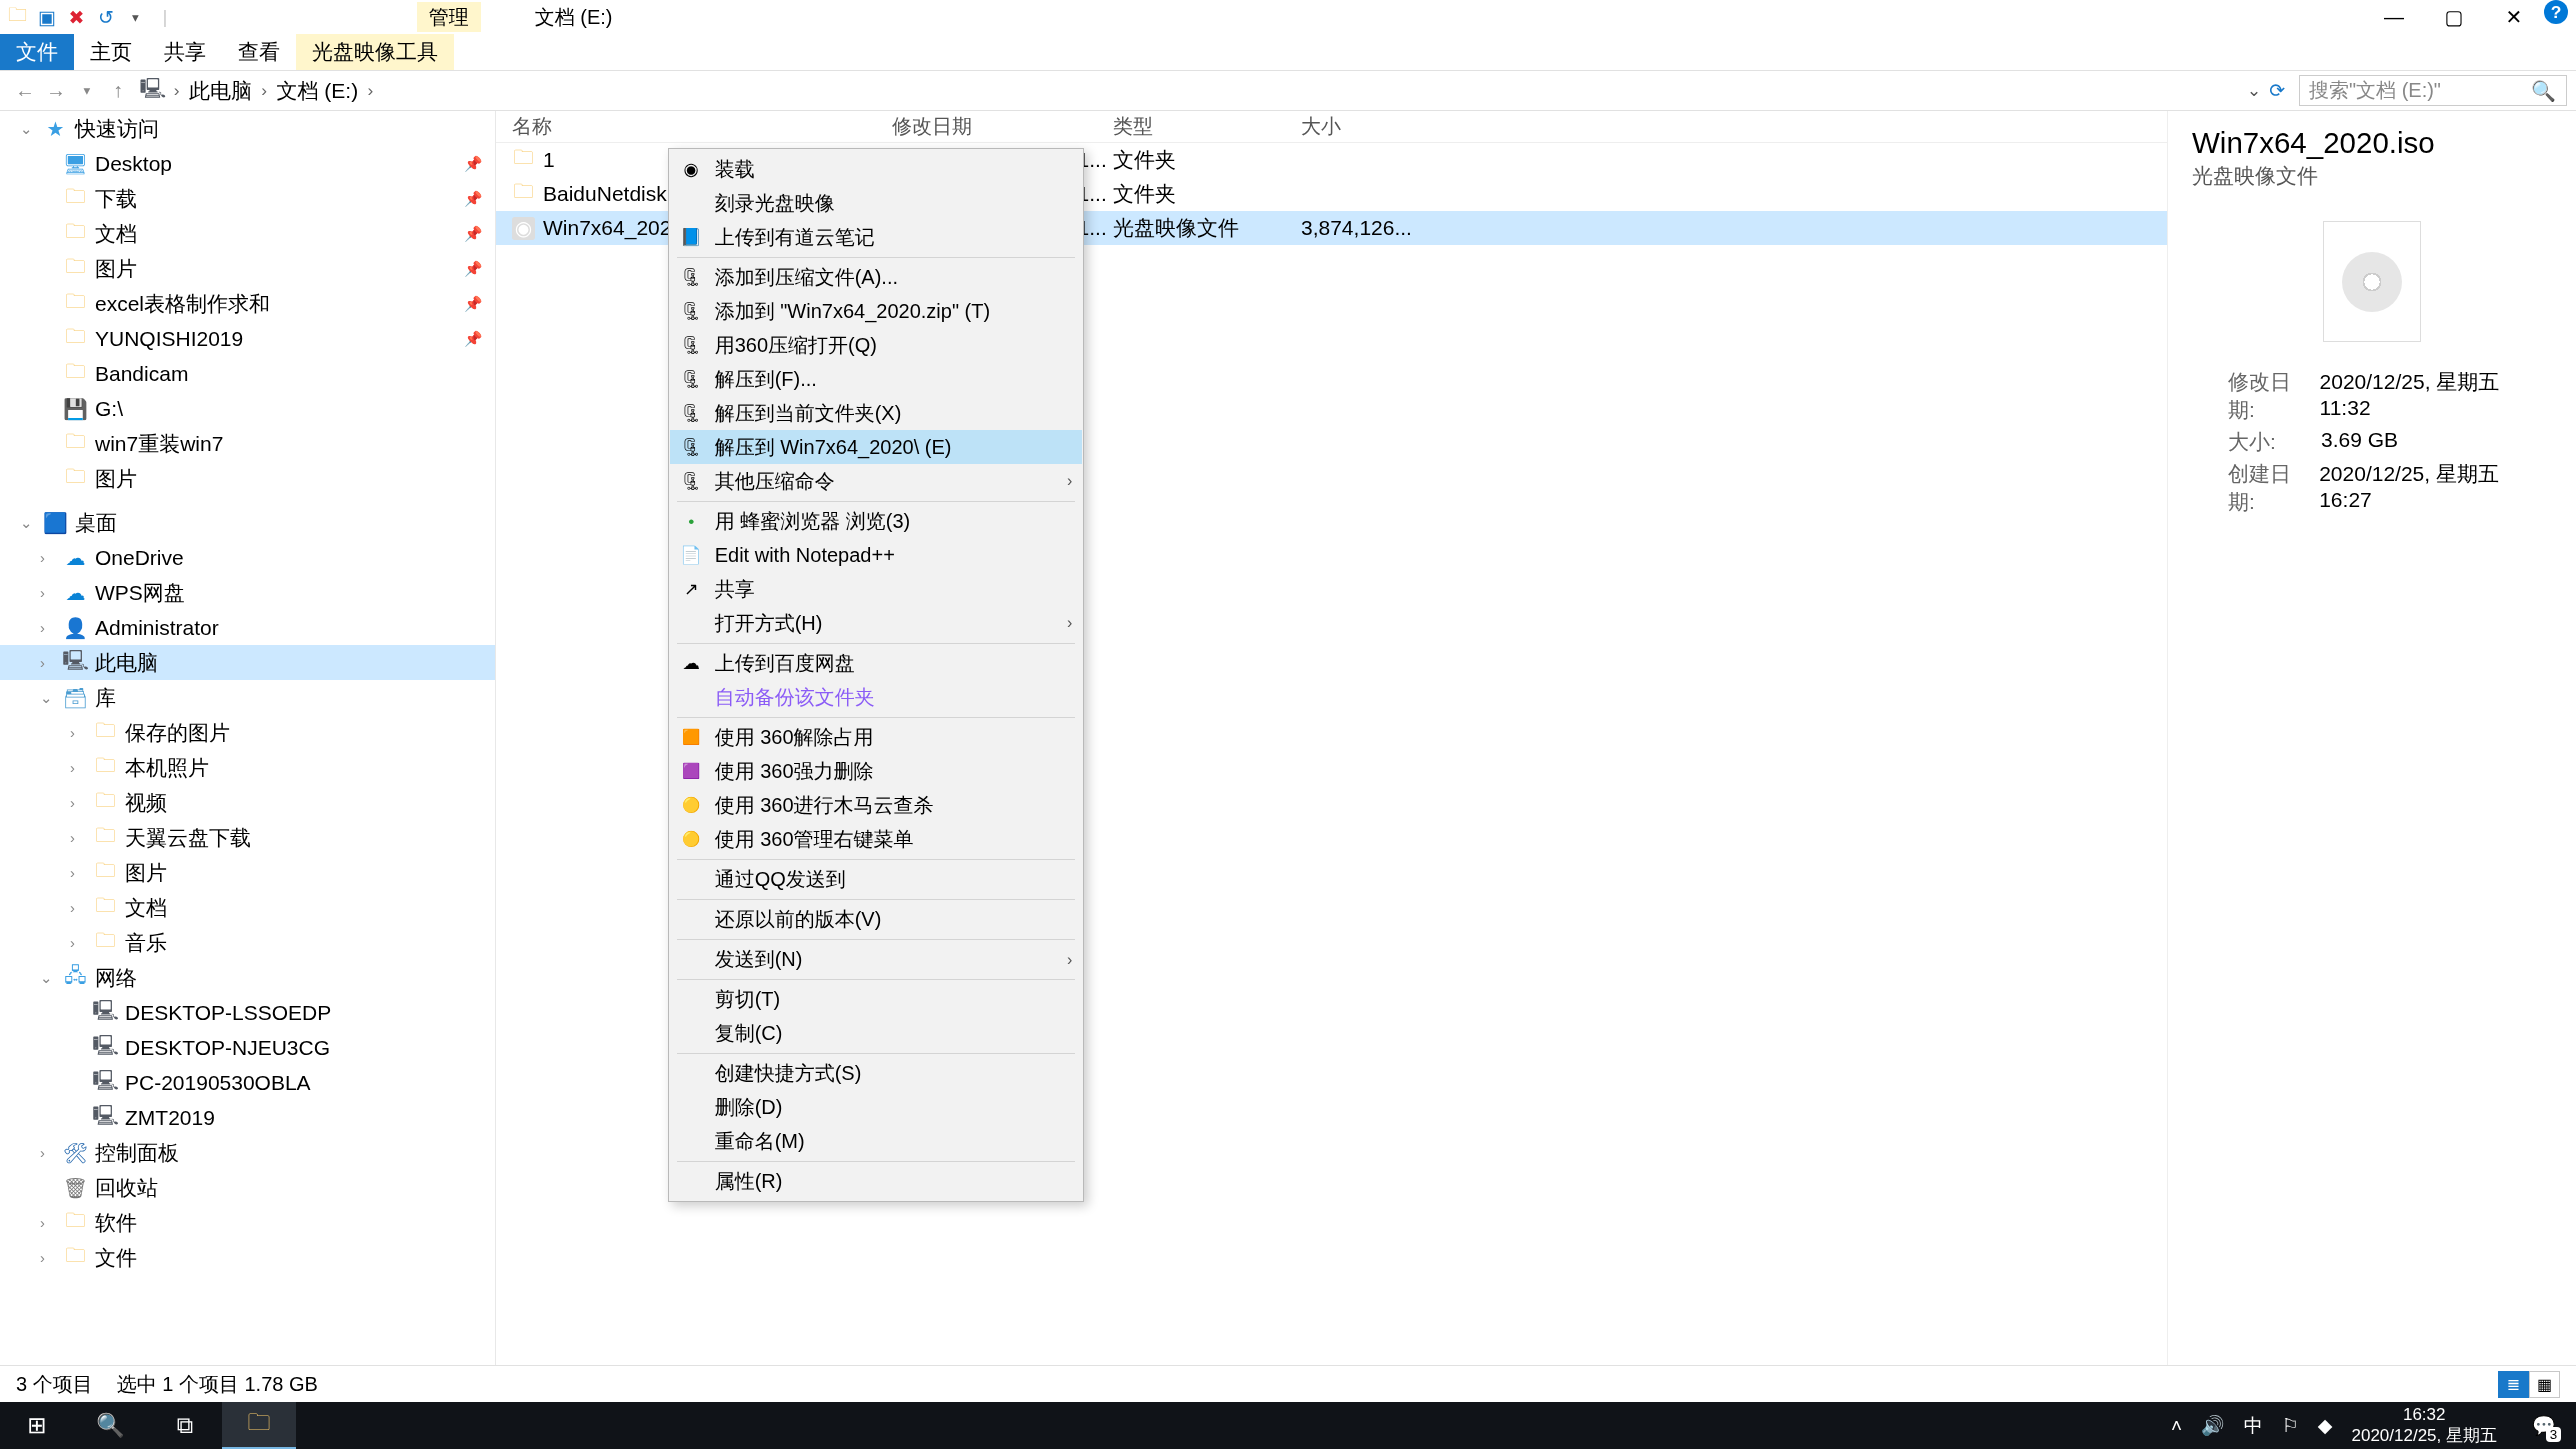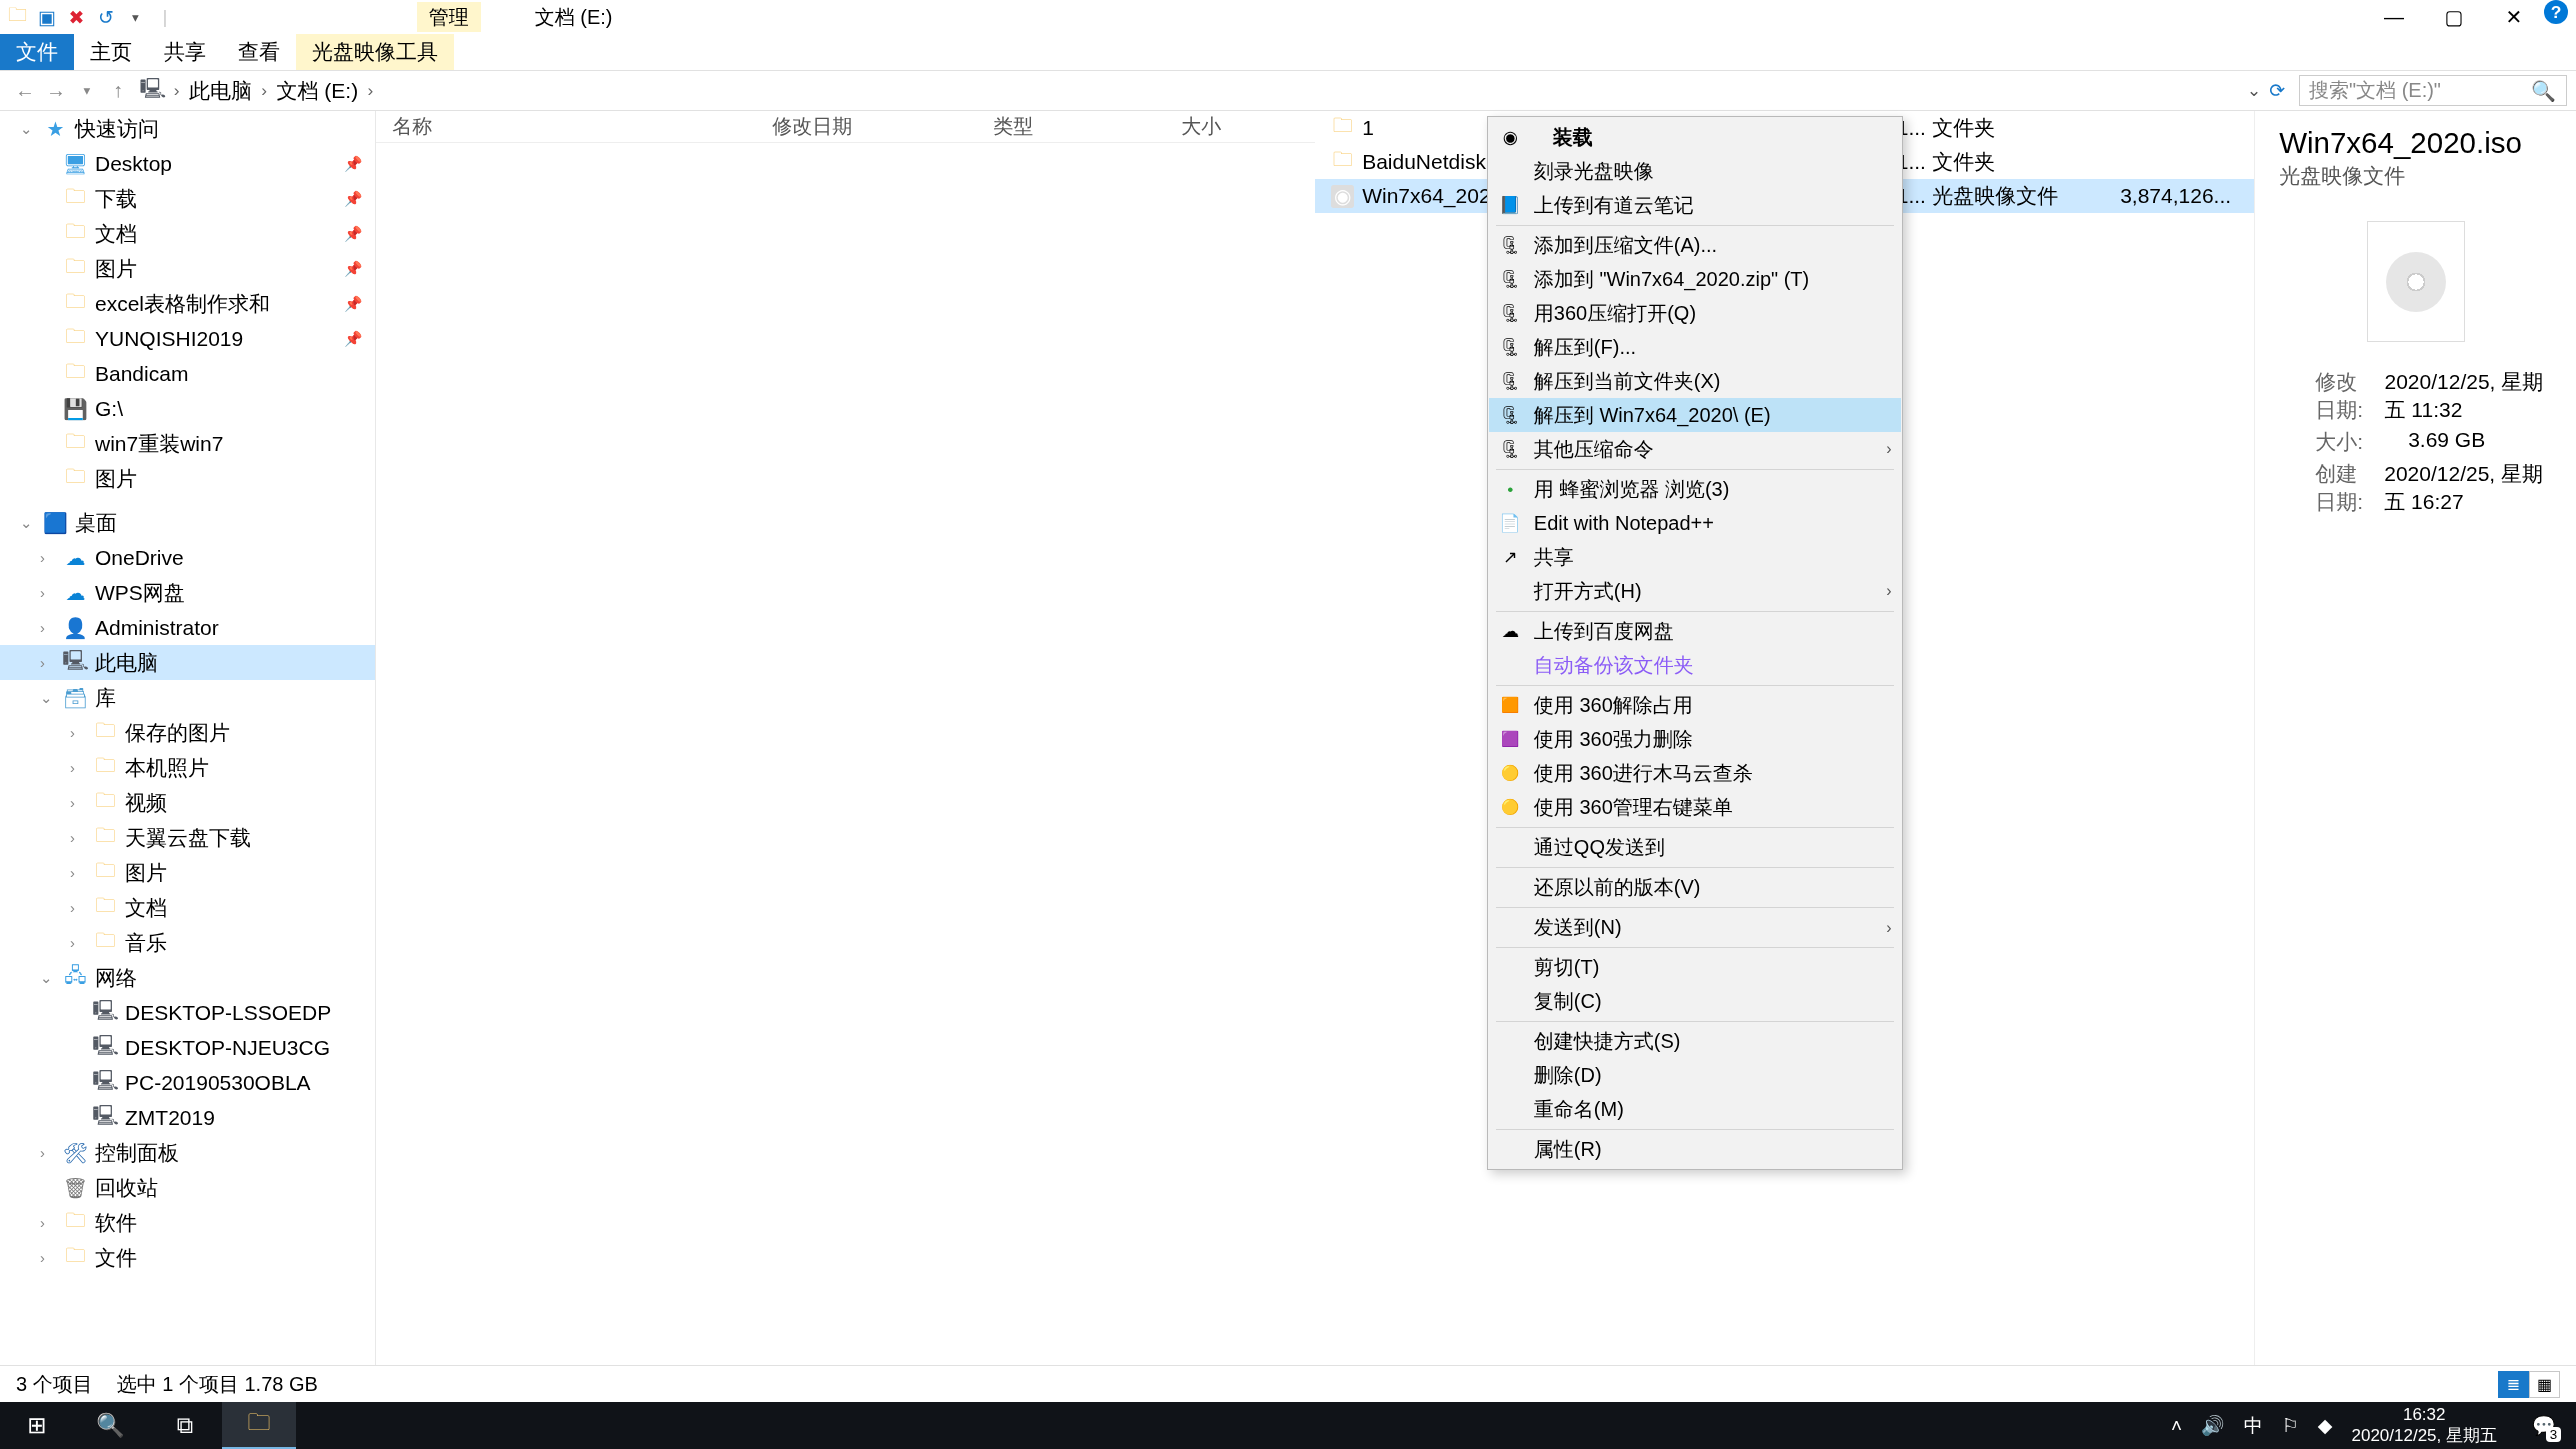--- a/index.html
+++ b/index.html
@@ -47,21 +47,21 @@
   .ic.disk{color:#9aa2ad;}
   .ic.pc{color:#545a64;}
   .ic.cloud{color:#0a83d6;}
   .ic.user{color:#6f93b7;}
   .ic.lib{color:#4b9dd1;}
   .ic.net{color:#3a9fe3;}
   .ic.ctrl{color:#2b6cb0;}
   .ic.trash{color:#757575;}
 
   
-  .filearea { flex:1; display:flex; flex-direction:row;}
+  .filearea { flex:1; display:flex; flex-direction:column;}
   .headers { height:32px; display:flex; align-items:center; font-size:20px; color:#555; border-bottom:0.7px solid #eee;}
   .col-name{padding-left:16px; width:396px;}
   .col-date{width:221px;}
   .col-type{width:188px;}
   .col-size{width:134px;}
   .row { height:34px; display:flex; align-items:center; font-size:21px;}
   .row.sel{background:#cce8ff;}
   .row .c-name{padding-left:16px;width:396px;display:flex;align-items:center;gap:8px;}
   .row .c-date{width:221px;}
   .row .c-type{width:188px;}
@@ -363,21 +363,21 @@
             <span>Win7x64_2020.iso</span>
           </div>
         <div class="c-date">2020/12/25, 星期五 1...</div>
         <div class="c-type">光盘映像文件</div>
         <div class="c-size">3,874,126...</div>
       </div>
 
       <div class="ctx" id="ctx">
           <div class="mi">
             <span class="mi-ic">◉</span>
-            <span style="font-weight: 700; margin-left: 19px;">装载</span>
+            <span style="font-weight: 400;">装载</span>
           </div>
           <div class="mi">
             <span class="mi-ic"></span>
             <span>刻录光盘映像</span>
           </div>
           <div class="mi">
             <span class="mi-ic">📘</span>
             <span>上传到有道云笔记</span>
           </div>
           <div class="sep"></div>

